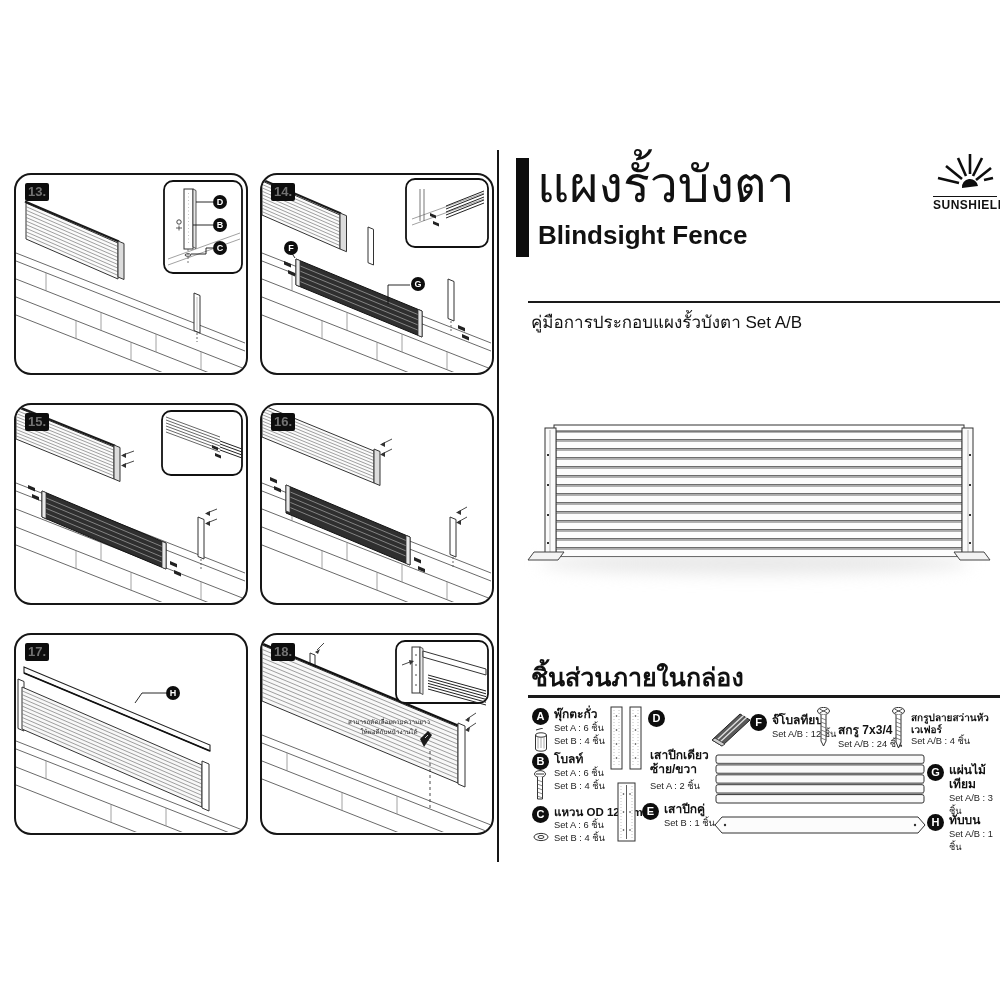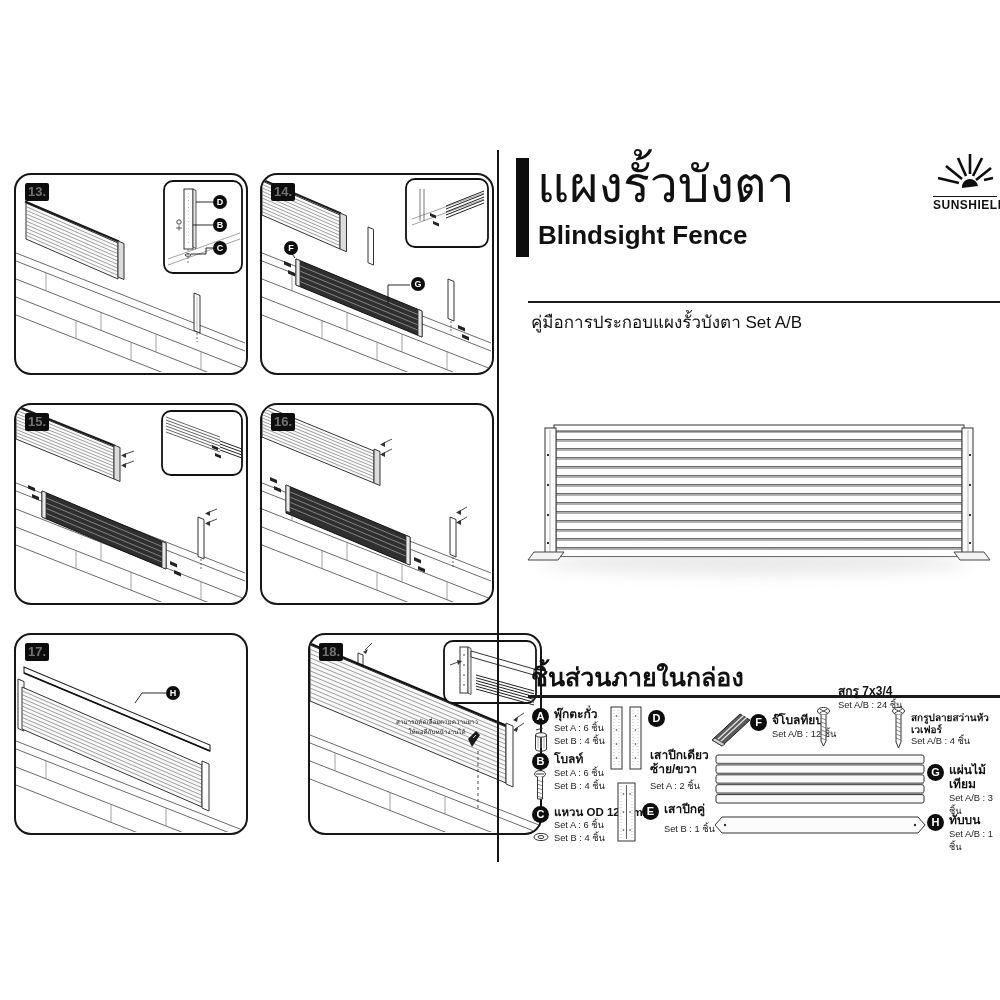--- a/index.html
+++ b/index.html
@@ -201,21 +201,21 @@
       <path stroke="#777" stroke-width=".7" fill="none" d="M6,55.8 L186,133.8 M6,59.6 L186,137.6 M6,63.4 L186,141.4 M6,67.2 L186,145.2 M6,71 L186,149 M6,74.8 L186,152.8 M6,78.6 L186,156.6 M6,82.4 L186,160.4 M6,86.2 L186,164.2 M6,90 L186,168"></path>
       <polygon points="186,126 193,129 193,176 186,173" fill="#fff" stroke="#333"></polygon>
       <polygon points="8,32 194,110 194,116 8,38" fill="#fdfdfd" stroke="#222" stroke-width="1.1"></polygon>
       <path d="M8,38 L194,116" stroke="#111" stroke-width="1.8" fill="none"></path>
       <path d="M150,58 L126,58 L119,68" stroke="#111" stroke-width=".9" fill="none"></path>
     </svg>
     <div class="step-badge">17.</div>
     <div class="ref-badge" style="left:150px;top:51px;">H</div>
   </div>
 
-  <div class="step-panel" style="left:260px;top:633px;margin-left:48px;">
+  <div class="step-panel" style="left:260px;top:633px;">
     <svg class="step-art" viewBox="0 0 229 197">
       <g stroke="#6a6a6a" stroke-width="1" fill="none">
         <path d="M0,100 L229,190"></path>
           <path d="M0,108 L229,198"></path>
           <path d="M0,126 L229,216"></path>
           <path d="M0,144 L229,234"></path>
         <path stroke="#8a8a8a" stroke-width=".8" d="M25,117.8 L25,135.8 M80,157.4 L80,175.4 M135,161 L135,179"></path>
       </g>
       <polygon points="48,18 53,20 53,40 48,38" fill="#fff" stroke="#333"></polygon>
       <path d="M62,8 L55,15" stroke="#333" stroke-width=".9" fill="none"></path>
@@ -385,21 +385,21 @@
       <circle cx="6.5" cy="48" r=".8" fill="#333"></circle>
     <circle cx="13" cy="12" r=".8" fill="#333"></circle>
       <circle cx="13" cy="30" r=".8" fill="#333"></circle>
       <circle cx="13" cy="48" r=".8" fill="#333"></circle>
   </svg>
 
   <div class="part" style="left:642px;top:803px;">
     <div class="part-badge">E</div>
     <div>
       <div class="part-name">เสาปีกคู่</div>
-      <div class="part-qty" style="margin-top:6px;">Set B : 1 ชิ้น</div>
+      <div class="part-qty" style="margin-top:0;">Set B : 1 ชิ้น</div>
     </div>
   </div>
 
   <svg class="abs" style="left:708px;top:706px;" width="44" height="44" viewBox="0 0 44 44">
     <polygon points="4,34 32,8 42,14 14,40" fill="#5a5a5a" stroke="#222"></polygon>
     <path d="M8,35 L36,9 M11,37 L39,11" stroke="#ddd" stroke-width="1.4" fill="none"></path>
     <polygon points="4,34 7,32 17,38 14,40" fill="#cfcfcf" stroke="#222" stroke-width=".7"></polygon>
   </svg>
 
   <div class="part" style="left:750px;top:714px;">
@@ -409,21 +409,21 @@
       <div class="part-qty">Set A/B : 12 ชิ้น</div>
     </div>
   </div>
 
   <svg class="abs" style="left:816px;top:707px;" width="15" height="40" viewBox="0 0 15 40">
     <ellipse cx="7.5" cy="4" rx="6" ry="3.6" fill="#fff" stroke="#333"></ellipse>
     <path d="M3.5,2 L11.5,6 M3.5,6 L11.5,2" stroke="#333" stroke-width=".8" fill="none"></path>
     <path d="M5,7.5 L5,34 L7.5,39 L10,34 L10,7.5" fill="#fff" stroke="#333"></path>
     <path d="M5,11 L10,13 M5,15 L10,17 M5,19 L10,21 M5,23 L10,25 M5,27 L10,29 M5,31 L10,33" stroke="#555" stroke-width=".7" fill="none"></path>
   </svg>
-  <div class="part" style="left:838px;top:685px;justify-content:flex-end;">
+  <div class="part" style="left:838px;top:724px;justify-content:flex-end;">
     <div>
       <div class="part-name">สกรู 7x3/4</div>
       <div class="part-qty">Set A/B : 24 ชิ้น</div>
     </div>
   </div>
 
   <svg class="abs" style="left:891px;top:707px;" width="15" height="42" viewBox="0 0 15 42">
     <ellipse cx="7.5" cy="4" rx="6" ry="3.6" fill="#fff" stroke="#333"></ellipse>
     <path d="M3.5,2 L11.5,6 M3.5,6 L11.5,2" stroke="#333" stroke-width=".8" fill="none"></path>
     <path d="M5,7.5 L5,35 L7.5,41 L10,35 L10,7.5" fill="#fff" stroke="#333"></path>

